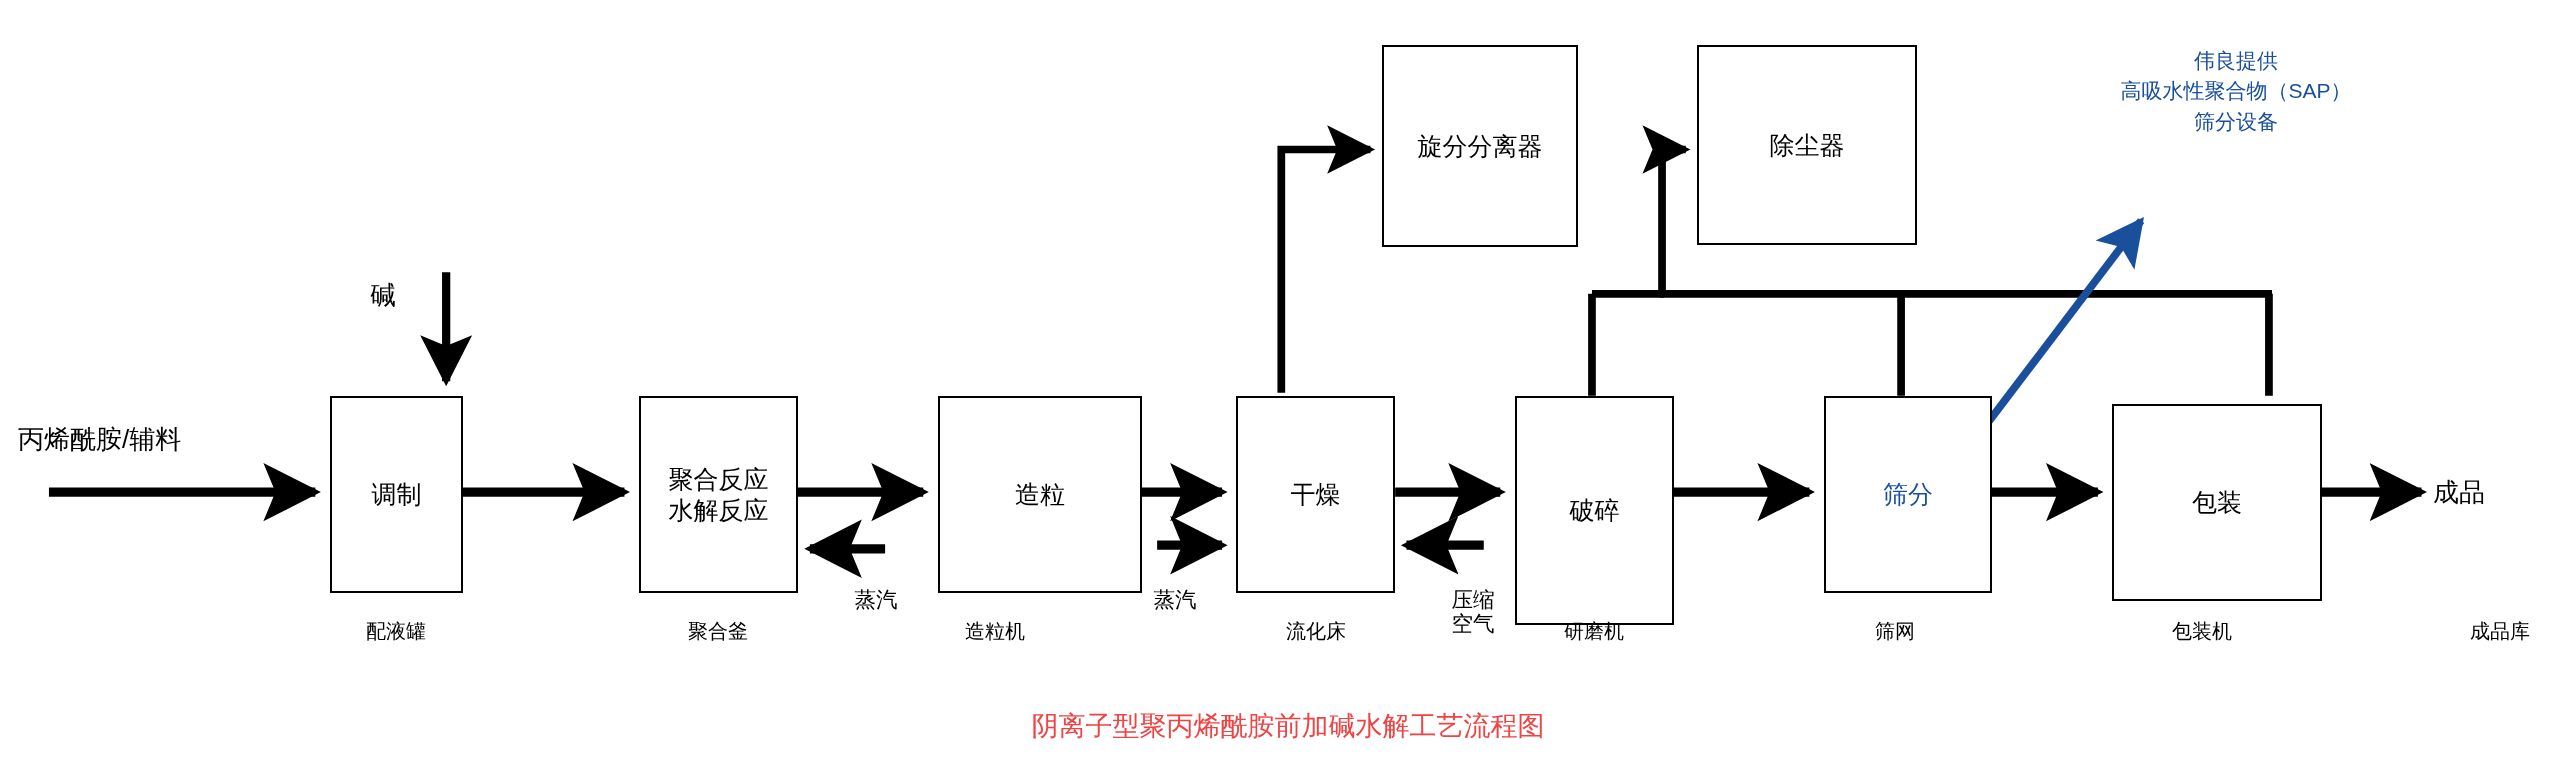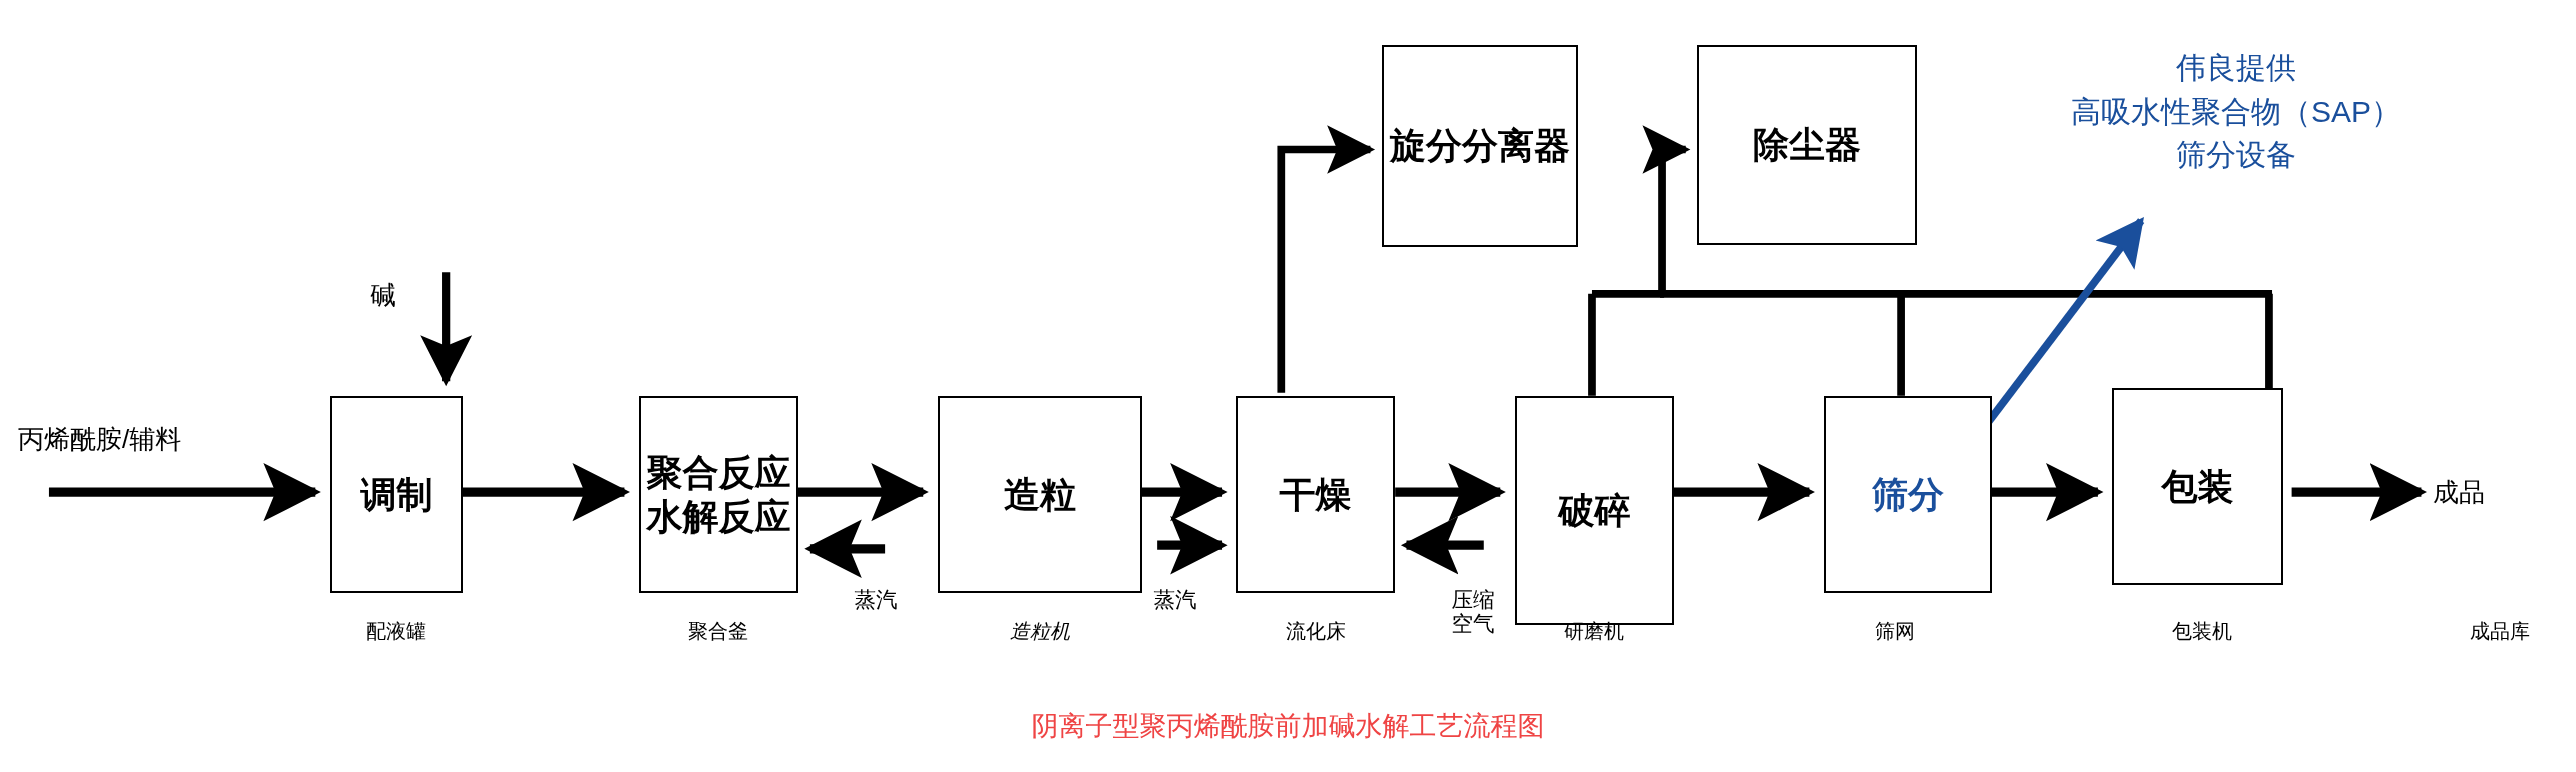--- a/index.html
+++ b/index.html
@@ -4,30 +4,30 @@
 <title>工艺流程图</title>
 <style>
   html,body{margin:0;padding:0;background:#ffffff;}
   body{width:2576px;height:773px;position:relative;overflow:hidden;
        font-family:"Liberation Sans","DejaVu Sans",sans-serif;}
   #stage{position:absolute;left:0;top:0;width:2576px;height:773px;}
   svg#wires{position:absolute;left:0;top:0;width:2576px;height:773px;}
 
   .node{position:absolute;box-sizing:border-box;border:2.6px solid #000;background:#fff;
         display:flex;align-items:center;justify-content:center;text-align:center;}
-  .node .nodelabel{font-size:36px;line-height:1.22;color:#000;white-space:pre-line;font-weight:700;}
+  .node .nodelabel{font-size:25px;line-height:1.22;color:#000;white-space:pre-line;font-weight:400;}
   .node.blue .nodelabel{color:#1A4F9C;}
 
   .caption{position:absolute;font-size:20px;color:#000;text-align:left;white-space:nowrap;
            transform:translateX(-50%);}
   .flowlabel{position:absolute;font-size:21.6px;color:#000;line-height:1.1;text-align:center;
              white-space:pre-line;transform:translateX(-50%);margin-top:24px;}
   .edgetext{position:absolute;font-size:26px;color:#000;white-space:nowrap;}
 
-  .annotation{position:absolute;color:#1A4F9C;font-size:30px;line-height:1.45;
+  .annotation{position:absolute;color:#1A4F9C;font-size:21px;line-height:1.45;
               text-align:center;white-space:pre-line;font-weight:400;}
 
   .title{position:absolute;font-size:27px;color:#ef4444;text-align:center;white-space:nowrap;
          transform:translateX(-50%);}
 </style>
 </head>
 <body>
 
 <div id="stage">
 
@@ -143,27 +143,27 @@
   </div>
 
   <div class="node" style="left:1515px;top:396px;width:159px;height:229px;">
     <span class="nodelabel">破碎</span>
   </div>
 
   <div class="node blue" style="left:1824px;top:396px;width:168px;height:197px;">
     <span class="nodelabel">筛分</span>
   </div>
 
-  <div class="node" style="left:2112px;top:388px;width:171px;height:197px;">
+  <div class="node" style="left:2112px;top:404px;width:210px;height:197px;">
     <span class="nodelabel">包装</span>
   </div>
 
   <div class="caption" style="left:396px;top:618px;">配液罐</div>
   <div class="caption" style="left:718px;top:618px;">聚合釜</div>
-  <div class="caption" style="left:1040px;top:618px;font-style:italic;">造粒机</div>
+  <div class="caption" style="left:995px;top:618px;">造粒机</div>
   <div class="caption" style="left:1316px;top:618px;">流化床</div>
   <div class="caption" style="left:1594px;top:618px;">研磨机</div>
   <div class="caption" style="left:1895px;top:618px;">筛网</div>
   <div class="caption" style="left:2202px;top:618px;">包装机</div>
   <div class="caption" style="left:2500px;top:618px;">成品库</div>
 
   <div class="edgetext" style="left:18px;top:422px;">丙烯酰胺/辅料</div>
 
   <div class="edgetext" style="left:370px;top:278px;">碱</div>
 

